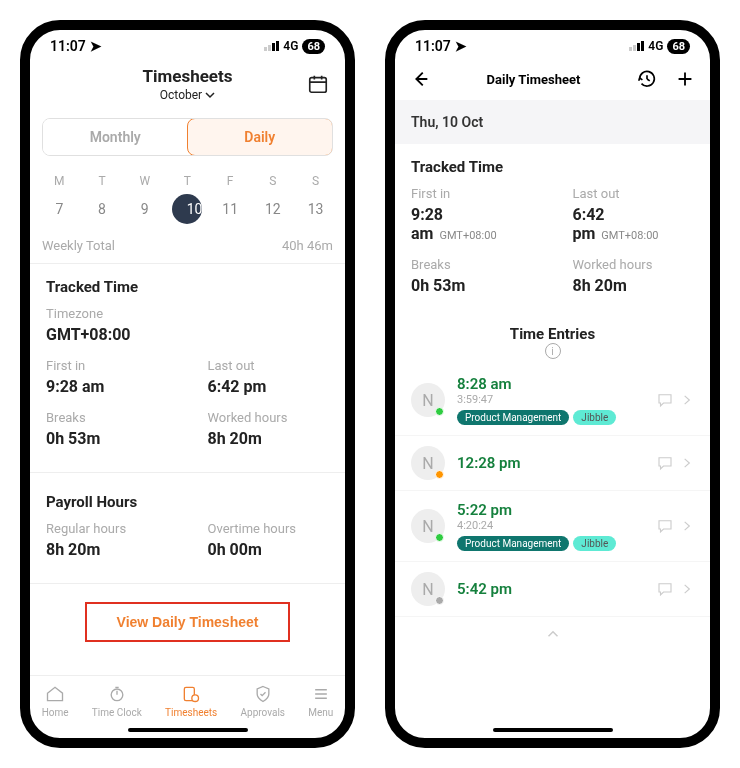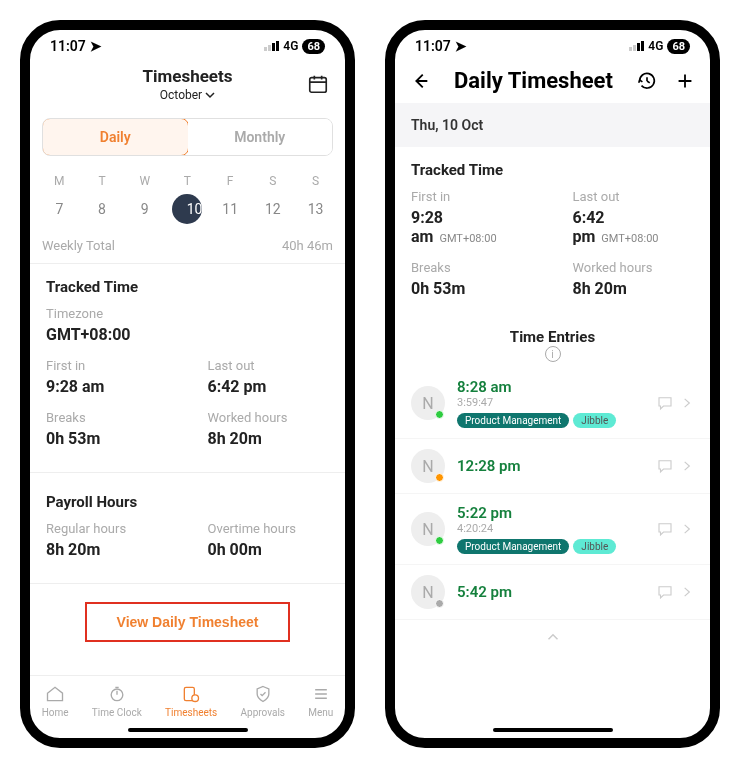--- a/index.html
+++ b/index.html
@@ -83,21 +83,21 @@
     justify-content:space-around;
     padding: 8px 0 6px;
     border-top:1px solid #eee;
   }
   .tab-item { text-align:center; font-size:10px; color:#aaa; display:flex; flex-direction:column; align-items:center; gap:3px;}
   .tab-item.active { color:#f08030; }
   .tab-icon { width:20px; height:20px; }
   .home-indicator { width:120px; height:4px; background:#000; border-radius:4px; margin: 4px auto 6px; }
   
   .header2 { display:flex; align-items:center; justify-content:space-between; padding: 10px 14px;}
-  .header2-title { font-size:22px; font-weight:700;}
+  .header2-title { font-size:13px; font-weight:700;}
   .header2-right { display:flex; gap:16px; align-items:center;}
   .date-banner { background:#f5f5f7; padding:14px 16px; font-size:14px; font-weight:600; color:#333;}
   .tz { font-size:11px; color:#888; margin-left:6px;}
   .entries-head { display:flex; justify-content:space-between; align-items:center; padding: 12px 16px 6px; flex-direction: column;}
   .entry { display:flex; align-items:center; padding: 10px 16px; gap:12px; border-bottom:1px solid #f5f5f5;}
   .avatar { width:34px; height:34px; border-radius:50%; background:#eee; color:#aaa; display:flex; align-items:center; justify-content:center; font-size:16px; position:relative;}
   .dot { position:absolute; bottom:1px; right:1px; width:9px; height:9px; border-radius:50%; border:1.5px solid #fff;}
   .dot.green{background:#2ecc40;}
   .dot.orange{background:#ff9500;}
   .dot.gray{background:#aaa;}
@@ -147,22 +147,22 @@
     </div>
     <svg class="cal-icon" viewBox="0 0 24 24">
         <rect x="3" y="5" width="18" height="16" rx="2" stroke="#222" stroke-width="1.8" fill="none"></rect>
         <line x1="3" y1="10" x2="21" y2="10" stroke="#222" stroke-width="1.8"></line>
         <line x1="8" y1="3" x2="8" y2="7" stroke="#222" stroke-width="1.8"></line>
         <line x1="16" y1="3" x2="16" y2="7" stroke="#222" stroke-width="1.8"></line>
       </svg>
   </div>
 
   <div class="segmented">
+    <div class="seg-btn">Monthly</div>
     <div class="seg-btn active">Daily</div>
-    <div class="seg-btn">Monthly</div>
   </div>
 
   <div class="week-row">
     <div class="day-col"><div class="day-letter">M</div><div class="day-num">7</div></div>
     <div class="day-col"><div class="day-letter">T</div><div class="day-num">8</div></div>
     <div class="day-col"><div class="day-letter">W</div><div class="day-num">9</div></div>
     <div class="day-col"><div class="day-letter">T</div><div class="day-num active">10</div></div>
     <div class="day-col"><div class="day-letter">F</div><div class="day-num">11</div></div>
     <div class="day-col"><div class="day-letter">S</div><div class="day-num">12</div></div>
     <div class="day-col"><div class="day-letter">S</div><div class="day-num">13</div></div>

